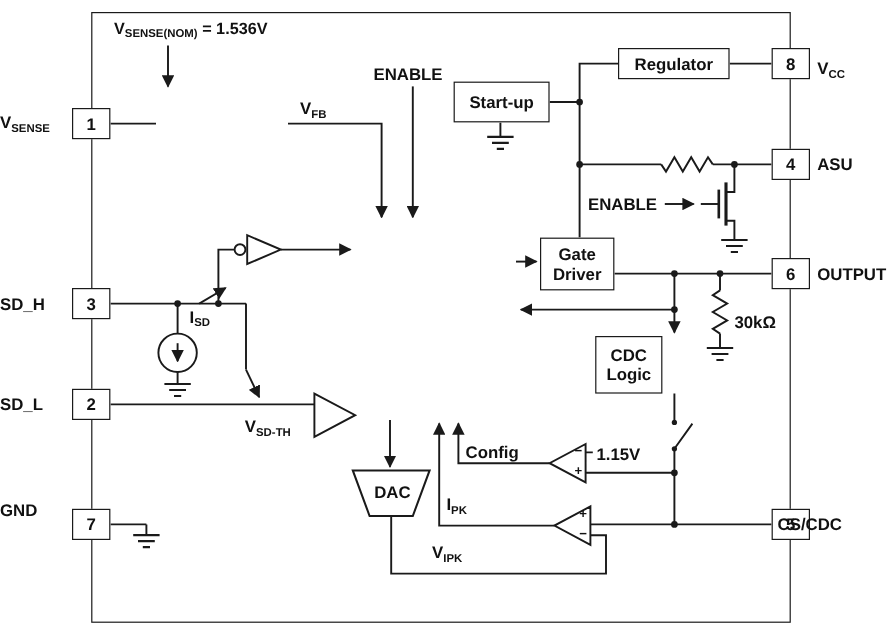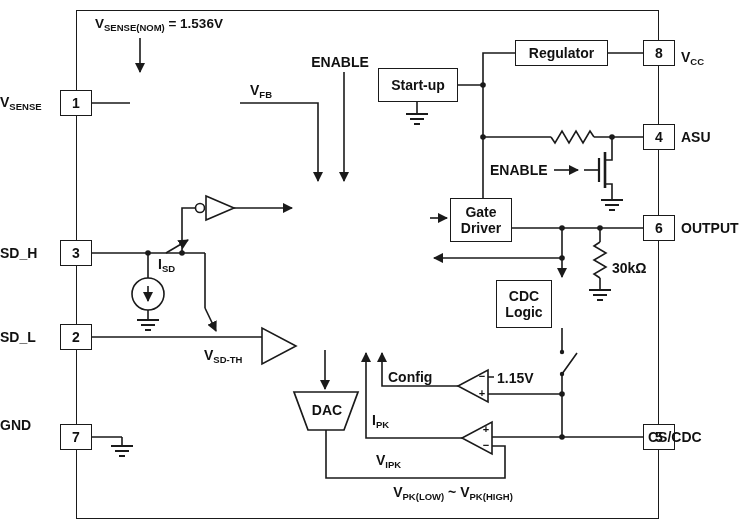--- a/index.html
+++ b/index.html
@@ -198,25 +198,22 @@
   </div>
   <div class="lbl r" style="left:204px;top:347px;width:56px">
     <span>V</span><sub>SD-TH</sub>
   </div>
   <div class="lbl" style="left:388px;top:369px">Config</div>
   <div class="lbl" style="left:497px;top:370px">1.15V</div>
   <div class="lbl" style="left:612px;top:260px">30kΩ</div>
   <div class="lbl" style="left:372px;top:412px">
     <span>I</span><sub>PK</sub>
   </div>
-  <div class="lbl" style="left:376px;top:452px">
+  <div class="lbl" style="left:360px;top:452px">
     <span>V</span><sub>IPK</sub>
-  </div>
-  <div class="lbl c" style="left:353px;top:484px;width:200px">
-    <span>V</span><sub>PK(LOW)</sub><span> ~ </span><span>V</span><sub>PK(HIGH)</sub>
   </div>
 
   <div class="sign" style="left:476px;top:370px">−</div>
   <div class="sign" style="left:476px;top:387px">+</div>
   <div class="sign" style="left:480px;top:423px">+</div>
   <div class="sign" style="left:480px;top:439px">−</div>
 
 </div>
 
 </body></html>

